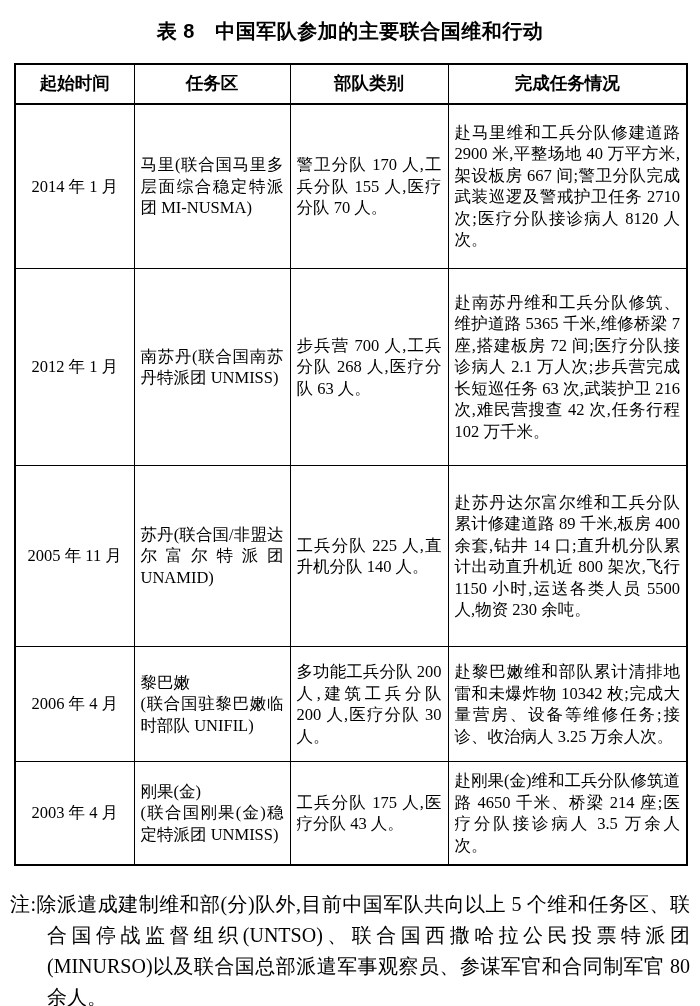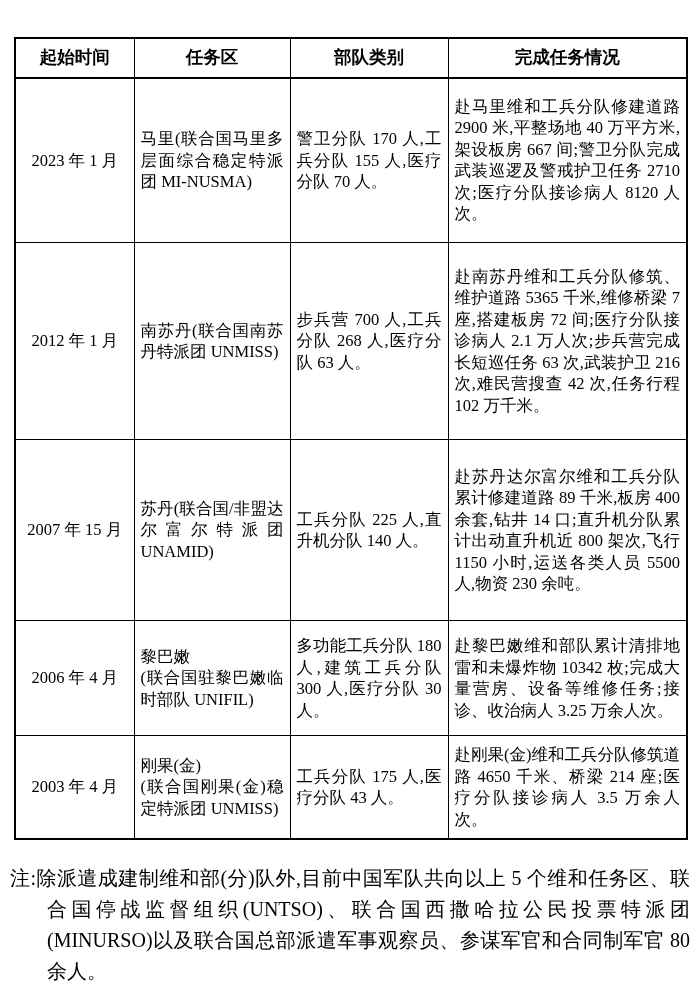--- a/index.html
+++ b/index.html
@@ -81,60 +81,61 @@
     text-justify: inter-character;
     padding-left: 37px;
     text-indent: -37px;
   }
 </style>
 </head>
 <body>
 
 <div class="page">
 
+  <div class="title-line1">表 8　中国军队参加的主要联合国维和行动</div>
 
   <table class="pk">
     <colgroup>
       <col class="c1">
         <col class="c2">
         <col class="c3">
         <col class="c4">
     </colgroup>
     <thead>
       <tr>
         <th>起始时间</th>
         <th>任务区</th>
         <th>部队类别</th>
         <th>完成任务情况</th>
       </tr>
     </thead>
     <tbody>
       <tr class="r1">
-        <td class="c-time">2023 年 1 月</td>
+        <td class="c-time">2014 年 1 月</td>
         <td class="c-area">马里(联合国马里多层面综合稳定特派团 MI-NUSMA)</td>
         <td class="c-units">警卫分队 170 人,工兵分队 155 人,医疗分队 70 人。</td>
         <td class="c-result">赴马里维和工兵分队修建道路 2900 米,平整场地 40 万平方米,架设板房 667 间;警卫分队完成武装巡逻及警戒护卫任务 2710 次;医疗分队接诊病人 8120 人次。</td>
       </tr>
       <tr class="r2">
         <td class="c-time">2012 年 1 月</td>
         <td class="c-area">南苏丹(联合国南苏丹特派团 UNMISS)</td>
         <td class="c-units">步兵营 700 人,工兵分队 268 人,医疗分队 63 人。</td>
         <td class="c-result">赴南苏丹维和工兵分队修筑、维护道路 5365 千米,维修桥梁 7 座,搭建板房 72 间;医疗分队接诊病人 2.1 万人次;步兵营完成长短巡任务 63 次,武装护卫 216 次,难民营搜查 42 次,任务行程 102 万千米。</td>
       </tr>
       <tr class="r3">
-        <td class="c-time">2007 年 15 月</td>
+        <td class="c-time">2005 年 11 月</td>
         <td class="c-area">苏丹(联合国/非盟达尔富尔特派团 UNAMID)</td>
         <td class="c-units">工兵分队 225 人,直升机分队 140 人。</td>
         <td class="c-result">赴苏丹达尔富尔维和工兵分队累计修建道路 89 千米,板房 400 余套,钻井 14 口;直升机分队累计出动直升机近 800 架次,飞行 1150 小时,运送各类人员 5500 人,物资 230 余吨。</td>
       </tr>
       <tr class="r4">
         <td class="c-time">2006 年 4 月</td>
         <td class="c-area">黎巴嫩
 (联合国驻黎巴嫩临时部队 UNIFIL)</td>
-        <td class="c-units">多功能工兵分队 180 人,建筑工兵分队 300 人,医疗分队 30 人。</td>
+        <td class="c-units">多功能工兵分队 200 人,建筑工兵分队 200 人,医疗分队 30 人。</td>
         <td class="c-result">赴黎巴嫩维和部队累计清排地雷和未爆炸物 10342 枚;完成大量营房、设备等维修任务;接诊、收治病人 3.25 万余人次。</td>
       </tr>
       <tr class="r5">
         <td class="c-time">2003 年 4 月</td>
         <td class="c-area">刚果(金)
 (联合国刚果(金)稳定特派团 UNMISS)</td>
         <td class="c-units">工兵分队 175 人,医疗分队 43 人。</td>
         <td class="c-result">赴刚果(金)维和工兵分队修筑道路 4650 千米、桥梁 214 座;医疗分队接诊病人 3.5 万余人次。</td>
       </tr>
     </tbody>

